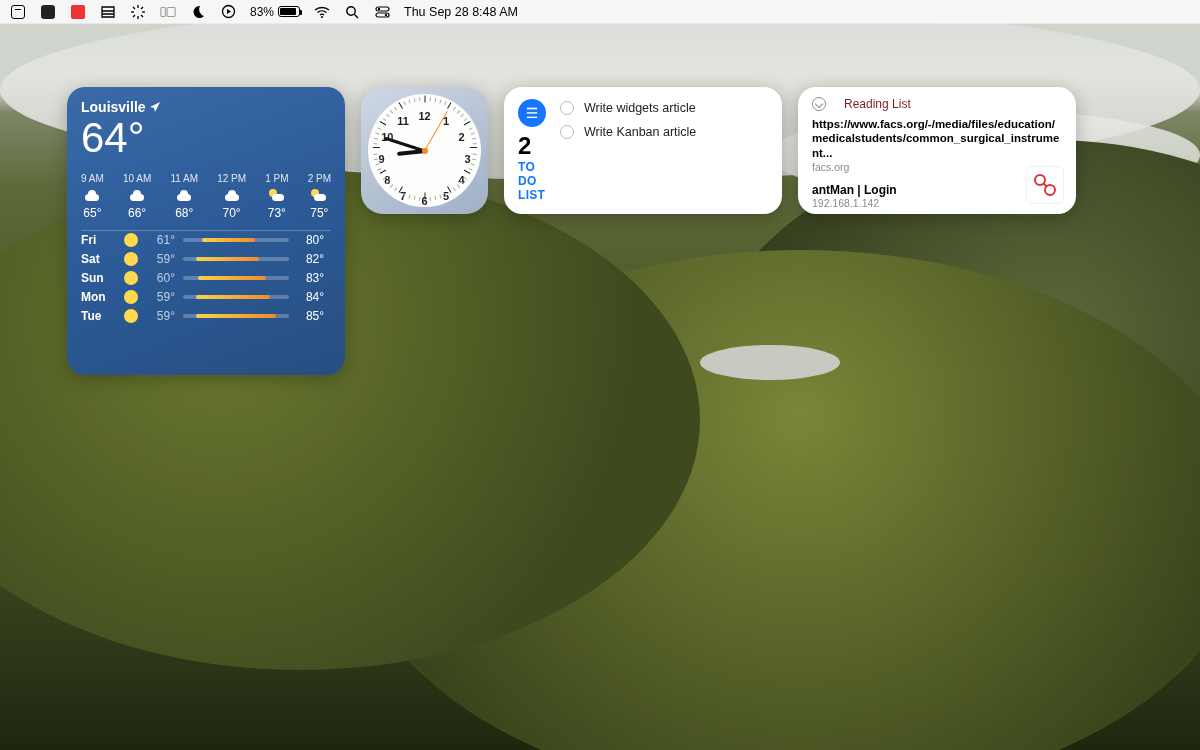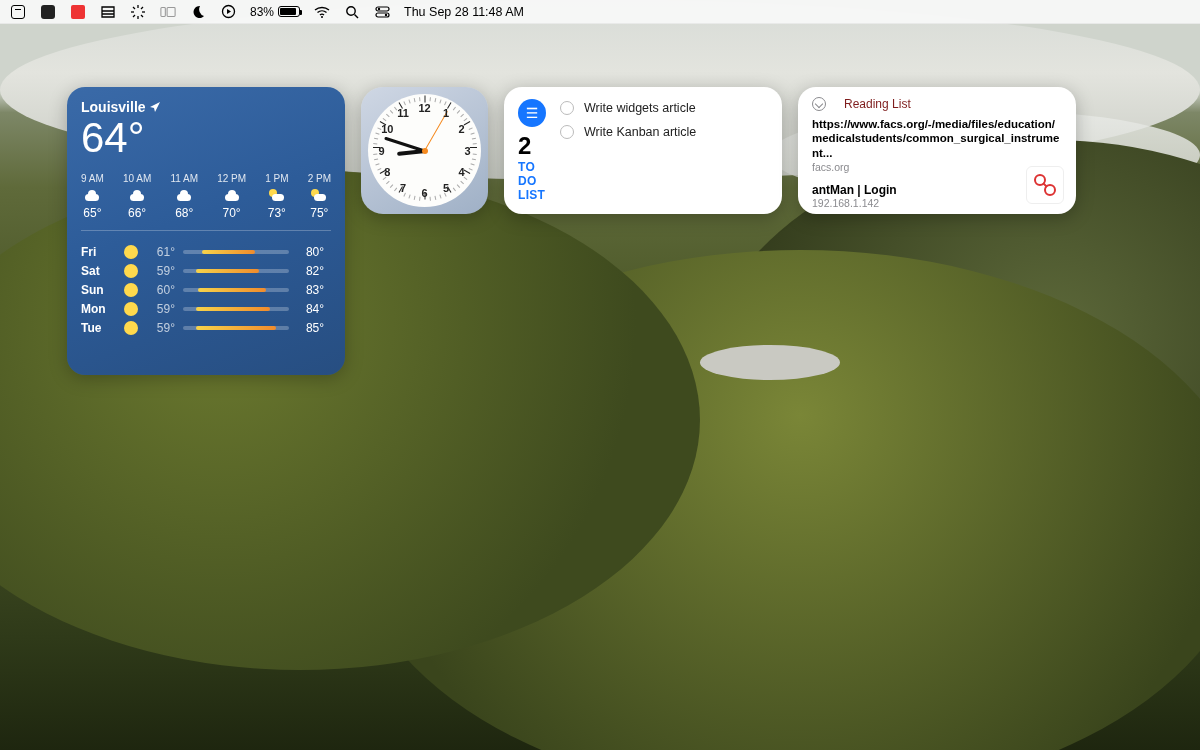--- a/index.html
+++ b/index.html
@@ -52,34 +52,34 @@
   .cloud-ico { width:18px; height:12px; position:relative;}
   .cloud-ico::before{content:"";position:absolute;left:2px;bottom:0;width:14px;height:7px;background:#fff;border-radius:6px;}
   .cloud-ico::after{content:"";position:absolute;left:5px;bottom:3px;width:8px;height:8px;background:#fff;border-radius:50%;}
   .hourly { display:flex; justify-content:space-between; margin-top:14px; padding-bottom:10px; border-bottom:1px solid rgba(255,255,255,.25);}
   .hourly .h { display:flex; flex-direction:column; align-items:center; gap:5px; font-size:10px;}
   .hourly .h .t { font-size:12px; font-weight:500;}
   .hourly .h .lbl { opacity:.85; font-weight:500;}
   .suncloud { width:16px;height:12px;position:relative;}
   .suncloud::before{content:"";position:absolute;left:0;top:0;width:8px;height:8px;background:#ffd94d;border-radius:50%;}
   .suncloud::after{content:"";position:absolute;left:3px;bottom:0;width:12px;height:7px;background:#fff;border-radius:5px;}
-  .daily { margin-top:14px; display:flex; flex-direction:column; gap:5px;}
+  .daily { margin-top:2px; display:flex; flex-direction:column; gap:5px;}
   .drow { display:flex; align-items:center; font-size:12px;}
   .drow .dname{ width:38px; font-weight:600;}
   .drow .dico { width:24px; display:flex; justify-content:center;}
   .drow .dlow { width:40px; text-align:right; color:rgba(255,255,255,.7); padding-right:8px;}
   .drow .bar { flex:1; height:4px; background:rgba(255,255,255,.25); border-radius:3px; position:relative; margin-right:10px;}
   .drow .bar span{ position:absolute; top:0; bottom:0; border-radius:3px; background:linear-gradient(90deg,#f6d34b,#f08b2c);}
   .drow .dhigh{ width:32px; text-align:center; font-weight:500;}
   .dsun { width:14px;height:14px;background:#ffd94d;border-radius:50%; box-shadow:0 0 0 0 transparent;}
   
   .clock { width:127px; height:127px; border-radius:22px; background:linear-gradient(150deg,#cfd7e4,#9fb0c6); display:flex; align-items:center; justify-content:center; padding:7px;}
   .clock-face{ width:100%; height:100%; border-radius:50%; background:#fdfdfb; position:relative;}
   .tick { position:absolute; left:50%; top:50%; width:1px; height:6px; background:#555; transform-origin:center 0;}
-  .num { position:absolute; font-size:11px; font-weight:600; color:#222; transform:translate(-50%,-50%);}
+  .num { position:absolute; font-size:11px; font-weight:600; color:#222; transform:translate(-50%,-50%);margin-top:8px;}
   .hand { position:absolute; left:50%; top:50%; transform-origin:50% 100%; border-radius:3px;}
   .hand.hour{ width:4px; height:28px; background:#111; margin-left:-2px; margin-top:-28px; transform:rotate(264deg);}
   .hand.min { width:3px; height:42px; background:#111; margin-left:-1.5px; margin-top:-42px; transform:rotate(288deg);}
   .hand.sec { width:1px; height:46px; background:#f58a1f; margin-left:-0.5px; margin-top:-46px; transform:rotate(30deg);}
   .pin { position:absolute; left:50%; top:50%; width:6px;height:6px;background:#f58a1f;border-radius:50%;transform:translate(-50%,-50%);}
   
   .reminders { width:278px; height:127px; background:#fff; padding:12px 14px; display:flex; gap:12px; color:#111;}
   .rem-left { width:30px; display:flex; flex-direction:column; justify-content:space-between;}
   .rem-icon { width:28px;height:28px;border-radius:50%;background:#1676ff;display:flex;align-items:center;justify-content:center;}
   .rem-icon span{color:#fff;font-size:14px;}
@@ -179,21 +179,21 @@
         </svg>
       </span>
     <span class="ico">
         <svg width="15" height="12" viewBox="0 0 15 12">
           <rect x="1" y="1" width="13" height="4" rx="2" fill="none" stroke="#000" stroke-width="1.2"></rect>
           <circle cx="4" cy="3" r="1.2" fill="#000"></circle>
           <rect x="1" y="7" width="13" height="4" rx="2" fill="none" stroke="#000" stroke-width="1.2"></rect>
           <circle cx="11" cy="9" r="1.2" fill="#000"></circle>
         </svg>
       </span>
-    <span style="font-size:12.5px;">Thu Sep 28  11:48 AM</span>
+    <span style="font-size:12.5px;">Thu Sep 28  8:48 AM</span>
   </div>
 </div>
 
 <div class="widgets">
 
   <div class="card weather">
     <div class="toprow">
       <div>
         <div class="loc">
             <span>Louisville</span>

